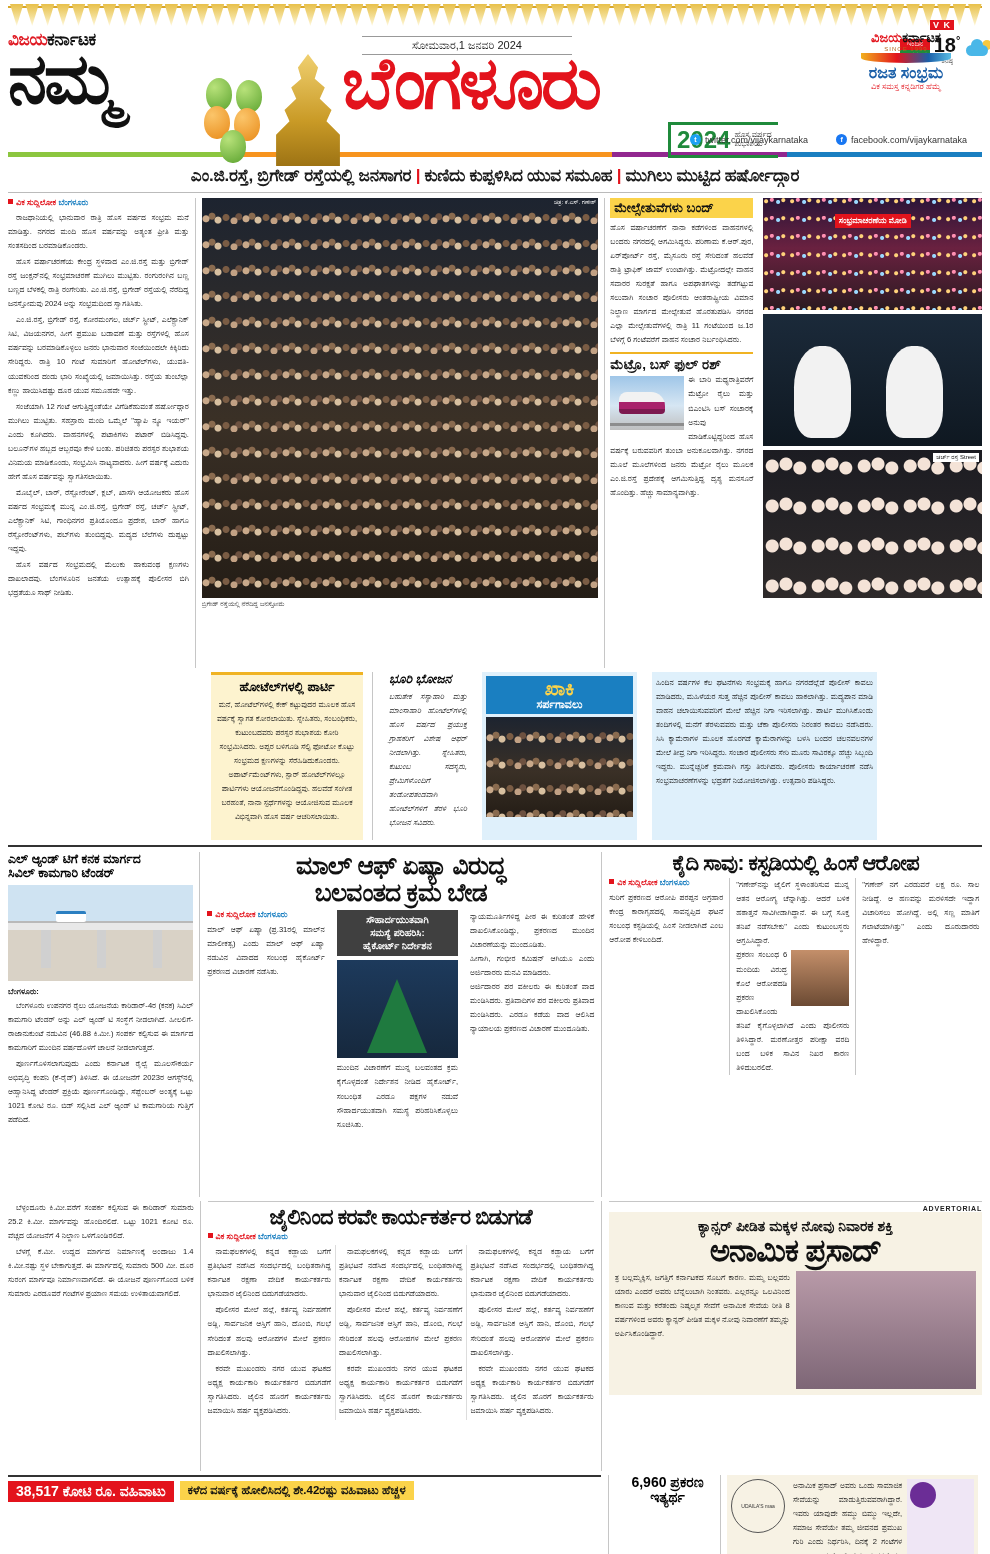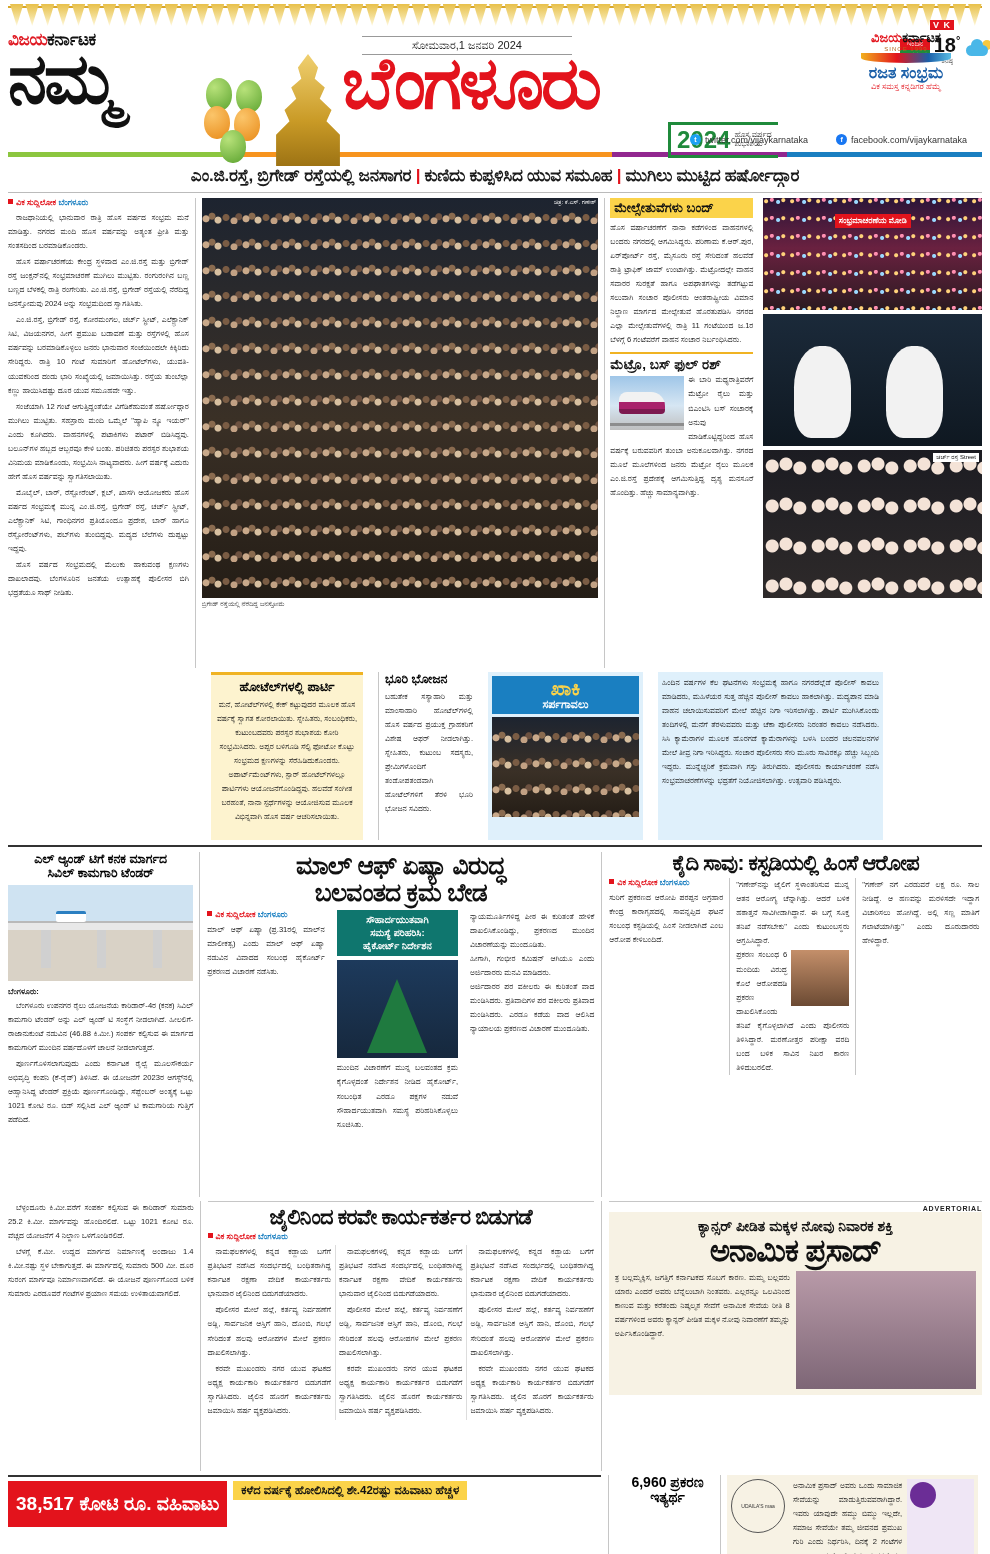--- a/index.html
+++ b/index.html
@@ -139,29 +139,29 @@
     text-align:center; padding:2px 4px;
   }
 
   .box-yellow { background:#fdf3cf; border-top:3px solid #f0b323; padding:5px; }
   .box-head-yellow { background:#fbd34a; font-size:13px; font-weight:900; padding:2px 4px; color:#111; }
   .box-head-plain { font-size:13.5px; font-weight:900; color:#111; }
 
   .sect-head { font-size:25px; font-weight:900; text-align:center; line-height:1.06; color:#111; letter-spacing:-0.8px;}
   .sect-head.sm { font-size:21px; }
 
-  .redcallout { background:#0f766e; color:#fff; text-align:center; font-size:9.5px; font-weight:bold; line-height:1.35; padding:4px 3px;}
+  .redcallout { background:#404040; color:#fff; text-align:center; font-size:9.5px; font-weight:bold; line-height:1.35; padding:4px 3px;}
 
   .divider-v { border-left:1px solid #c6c6c6; }
   .divider-h { border-top:1px solid #c6c6c6; }
   .divider-h2 { border-top:2px solid #333; }
 
   .col3 { column-count:3; column-gap:8px; column-rule:1px solid #ddd; }
 
-  .badge-red { background:#e3131c; color:#fff; font-size:19px; font-weight:bold; padding:12px 8px; display:inline-block;}
+  .badge-red { background:#e3131c; color:#fff; font-size:14px; font-weight:bold; padding:2px 8px; display:inline-block;}
   .badge-yellow { background:#fbd34a; color:#111; font-size:11.5px; font-weight:bold; padding:3px 8px; display:inline-block;}
 
   .advertorial-lbl { font-size:7px; font-weight:bold; letter-spacing:0.8px; text-align:right; color:#222;}
   .adv-wrap { background:#f7f2e4; padding:6px; }
   .adv-k { font-size:14px; font-weight:bold; text-align:center; color:#111;}
   .adv-h { font-size:31px; font-weight:900; text-align:center; color:#111; line-height:1; letter-spacing:-1px;}
 
   .khaki-badge { background:#1a7fc1; color:#fff; text-align:center; padding:3px; }
   .khaki-badge .k1 { font-size:19px; font-weight:900; color:#fbd34a; line-height:1;}
   .khaki-badge .k2 { font-size:11px; font-weight:bold; }
@@ -404,42 +404,42 @@
       </div>
     </div>
   </div>
 
   <div style="display:flex; margin-top:4px; height:168px;gap:9px;">
     <div style="width:188px;"></div>
     <div class="box-yellow" style="width:152px; margin-left:6px;">
       <div style="font-size:12.5px;font-weight:900;text-align:center;">ಹೋಟೆಲ್‌ಗಳಲ್ಲಿ ಪಾರ್ಟಿ</div>
       <div class="body" style="margin-top:3px; text-align:center;">ಮನೆ, ಹೋಟೆಲ್‌ಗಳಲ್ಲಿ ಕೇಕ್ ಕಟ್ಟುವುದರ ಮೂಲಕ ಹೊಸ ವರ್ಷಕ್ಕೆ ಸ್ವಾಗತ ಕೋರಲಾಯಿತು. ಸ್ನೇಹಿತರು, ಸಂಬಂಧಿಕರು, ಕುಟುಂಬದವರು ಪರಸ್ಪರ ಶುಭಾಶಯ ಕೋರಿ ಸಂಭ್ರಮಿಸಿದರು. ಅಪ್ಪರ ಬಳಿಗೂಡಿ ಸೆಲ್ಫಿ ಫೋಟೋ ಕೊಟ್ಟು ಸಂಭ್ರಮದ ಕ್ಷಣಗಳನ್ನು ಸೆರೆಹಿಡಿದುಕೊಂಡರು. ಅಪಾರ್ಟ್‌ಮೆಂಟ್‌ಗಳು, ಸ್ಟಾರ್ ಹೋಟೆಲ್‌ಗಳಲ್ಲೂ ಪಾರ್ಟಿಗಳು ಆಯೋಜನೆಗೊಂಡಿದ್ದವು. ಹಲವೆಡೆ ಸಂಗೀತ ಬರಹಂತೆ, ನಾನಾ ಸ್ಪರ್ಧೆಗಳನ್ನು ಆಯೋಜಿಸುವ ಮೂಲಕ ವಿಭಿನ್ನವಾಗಿ ಹೊಸ ವರ್ಷ ಆಚರಿಸಲಾಯಿತು.</div>
     </div>
-    <div class="divider-v" style="width:95px; margin-left:6px; padding-left:6px;">
+    <div class="divider-v" style="width:95px; padding-left:16px;font-style:italic;">
       <div style="font-size:12.5px;font-weight:900;">ಭೂರಿ ಭೋಜನ</div>
       <div class="body" style="margin-top:3px;">ಬಹುತೇಕ ಸಸ್ಯಾಹಾರಿ ಮತ್ತು ಮಾಂಸಾಹಾರಿ ಹೋಟೆಲ್‌ಗಳಲ್ಲಿ ಹೊಸ ವರ್ಷದ ಪ್ರಯುಕ್ತ ಗ್ರಾಹಕರಿಗೆ ವಿಶೇಷ ಆಫರ್ ನೀಡಲಾಗಿತ್ತು. ಸ್ನೇಹಿತರು, ಕುಟುಂಬ ಸದಸ್ಯರು, ಪ್ರೇಮಿಗಳೊಂದಿಗೆ ತಂಡೋಪತಂಡವಾಗಿ ಹೋಟೆಲ್‌ಗಳಿಗೆ ತೆರಳಿ ಭೂರಿ ಭೋಜನ ಸವಿದರು.</div>
     </div>
     <div style="width:155px; margin-left:6px; background:#dff0fb; padding:4px;">
       <div class="khaki-badge">
         <div class="k1">ಖಾಕಿ</div>
         <div class="k2">ಸರ್ಪಗಾವಲು</div>
       </div>
       <div class="photo crowd" style="width:100%;height:100px;margin-top:3px;"></div>
     </div>
     <div style="width:225px; margin-left:6px; background:#dff0fb; padding:4px;">
       <div class="body">ಹಿಂದಿನ ವರ್ಷಗಳ ಕೆಲ ಘಟನೆಗಳು ಸಂಭ್ರಮಕ್ಕೆ ಹಾಗೂ ನಗರದೆಲ್ಲೆಡೆ ಪೊಲೀಸ್ ಕಾವಲು ಮಾಡಿದರು, ಮಹಿಳೆಯರ ಸುತ್ತ ಹೆಚ್ಚಿನ ಪೊಲೀಸ್ ಕಾವಲು ಹಾಕಲಾಗಿತ್ತು. ಮದ್ಯಪಾನ ಮಾಡಿ ವಾಹನ ಚಲಾಯಿಸುವವರಿಗೆ ಮೇಲೆ ಹೆಚ್ಚಿನ ನಿಗಾ ಇರಿಸಲಾಗಿತ್ತು. ಪಾರ್ಟಿ ಮುಗಿಸಿಕೊಂಡು ತಂದಿಗಳಲ್ಲಿ ಮನೆಗೆ ತೆರಳುವವರು ಮತ್ತು ಚೆಕಾ ಪೊಲೀಸರು ನಿರಂತರ ಕಾವಲು ನಡೆಸಿದರು. ಸಿಸಿ ಕ್ಯಾಮೆರಾಗಳ ಮೂಲಕ ಹೊರಗಡೆ ಕ್ಯಾಮೆರಾಗಳನ್ನು ಬಳಸಿ ಬಂದರ ಚಲನವಲನಗಳ ಮೇಲೆ ತೀವ್ರ ನಿಗಾ ಇರಿಸಿದ್ದರು. ಸಂಚಾರ ಪೊಲೀಸರು ಸೇರಿ ಮೂರು ಸಾವಿರಕ್ಕೂ ಹೆಚ್ಚು ಸಿಬ್ಬಂದಿ ಇದ್ದರು. ಮುನ್ನೆಚ್ಚರಿಕೆ ಕ್ರಮವಾಗಿ ಗಸ್ತು ತಿರುಗಿದರು. ಪೊಲೀಸರು ಕಾರ್ಯಾಚರಣೆ ನಡೆಸಿ ಸಂಭ್ರಮಾಚರಣೆಗಳನ್ನು ಭದ್ರತೆಗೆ ನಿಯೋಜಿಸಲಾಗಿತ್ತು. ಉತ್ಸವಾರಿ ಪಡಿಸಿದ್ದರು.</div>
     </div>
   </div>
 
   <div class="divider-h2" style="margin-top:5px;"></div>
 
   <div style="display:flex; margin-top:5px; height:345px;">
 
     <div style="width:192px; padding-right:6px;">
-      <div style="font-size:12.5px;font-weight:900;text-align:center;line-height:1.15;">
+      <div style="font-size:12.5px;font-weight:900;line-height:1.15;">
         <span>ಎಲ್ ಆ್ಯಂಡ್ ಟಿಗೆ ಕನಕ ಮಾರ್ಗದ</span><br>
         <span>ಸಿವಿಲ್ ಕಾಮಗಾರಿ ಟೆಂಡರ್</span>
       </div>
       <div class="flyover" style="width:100%;height:96px;margin-top:4px;">
         <div class="deck"></div>
         <div class="pier" style="left:18%"></div>
         <div class="pier" style="left:48%"></div>
         <div class="pier" style="left:78%"></div>
         <div class="bus"></div>
       </div>

